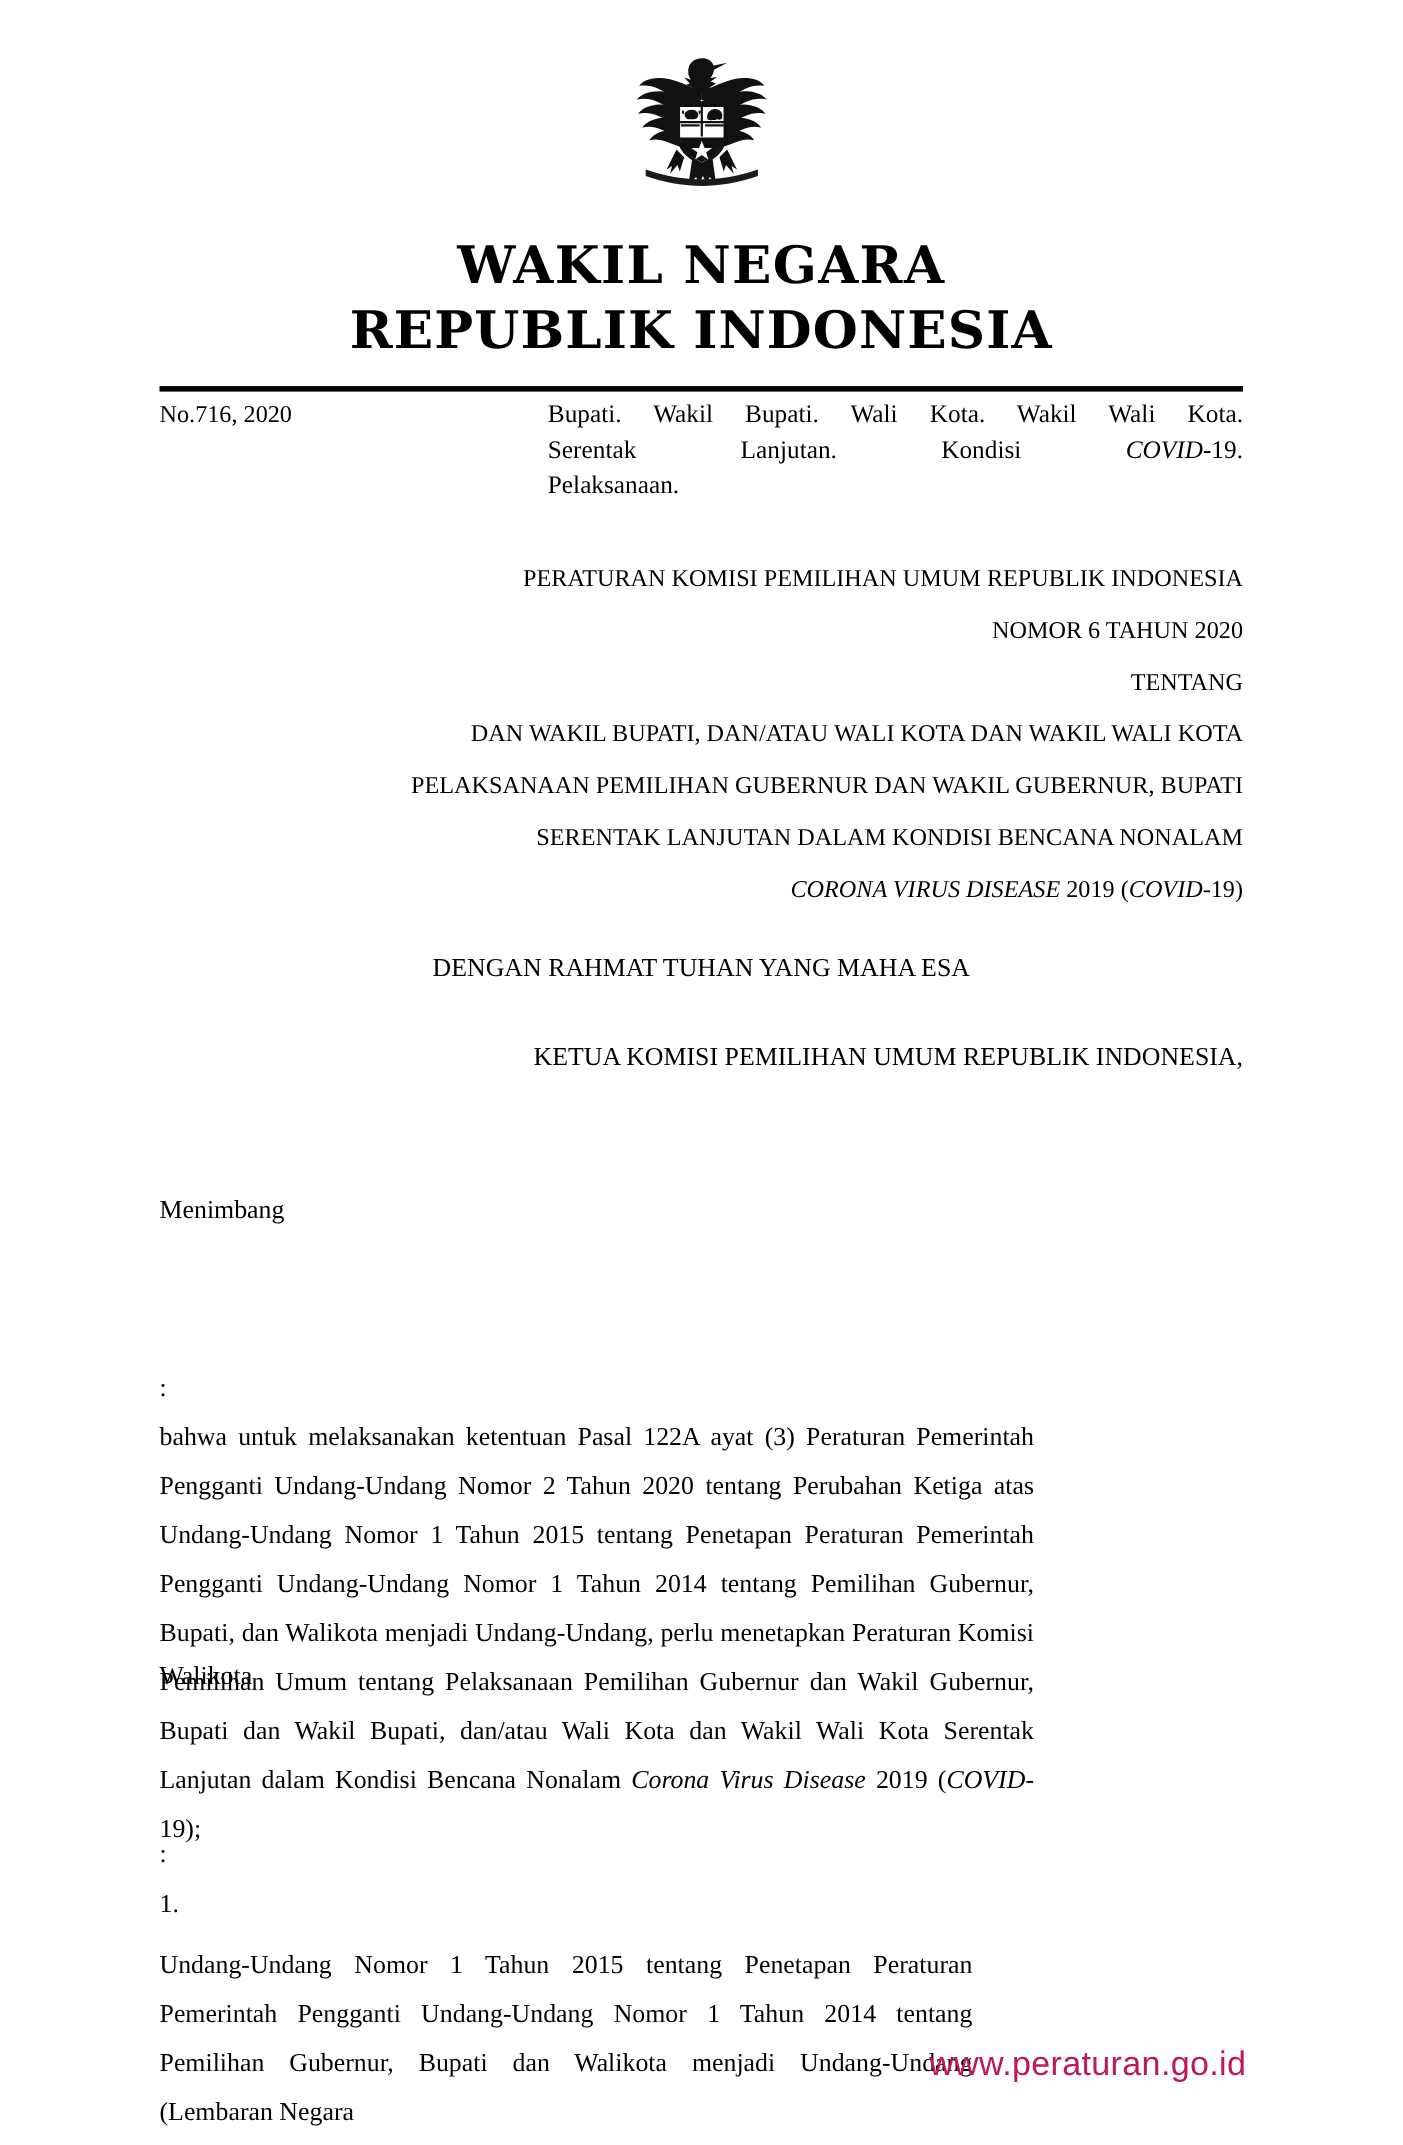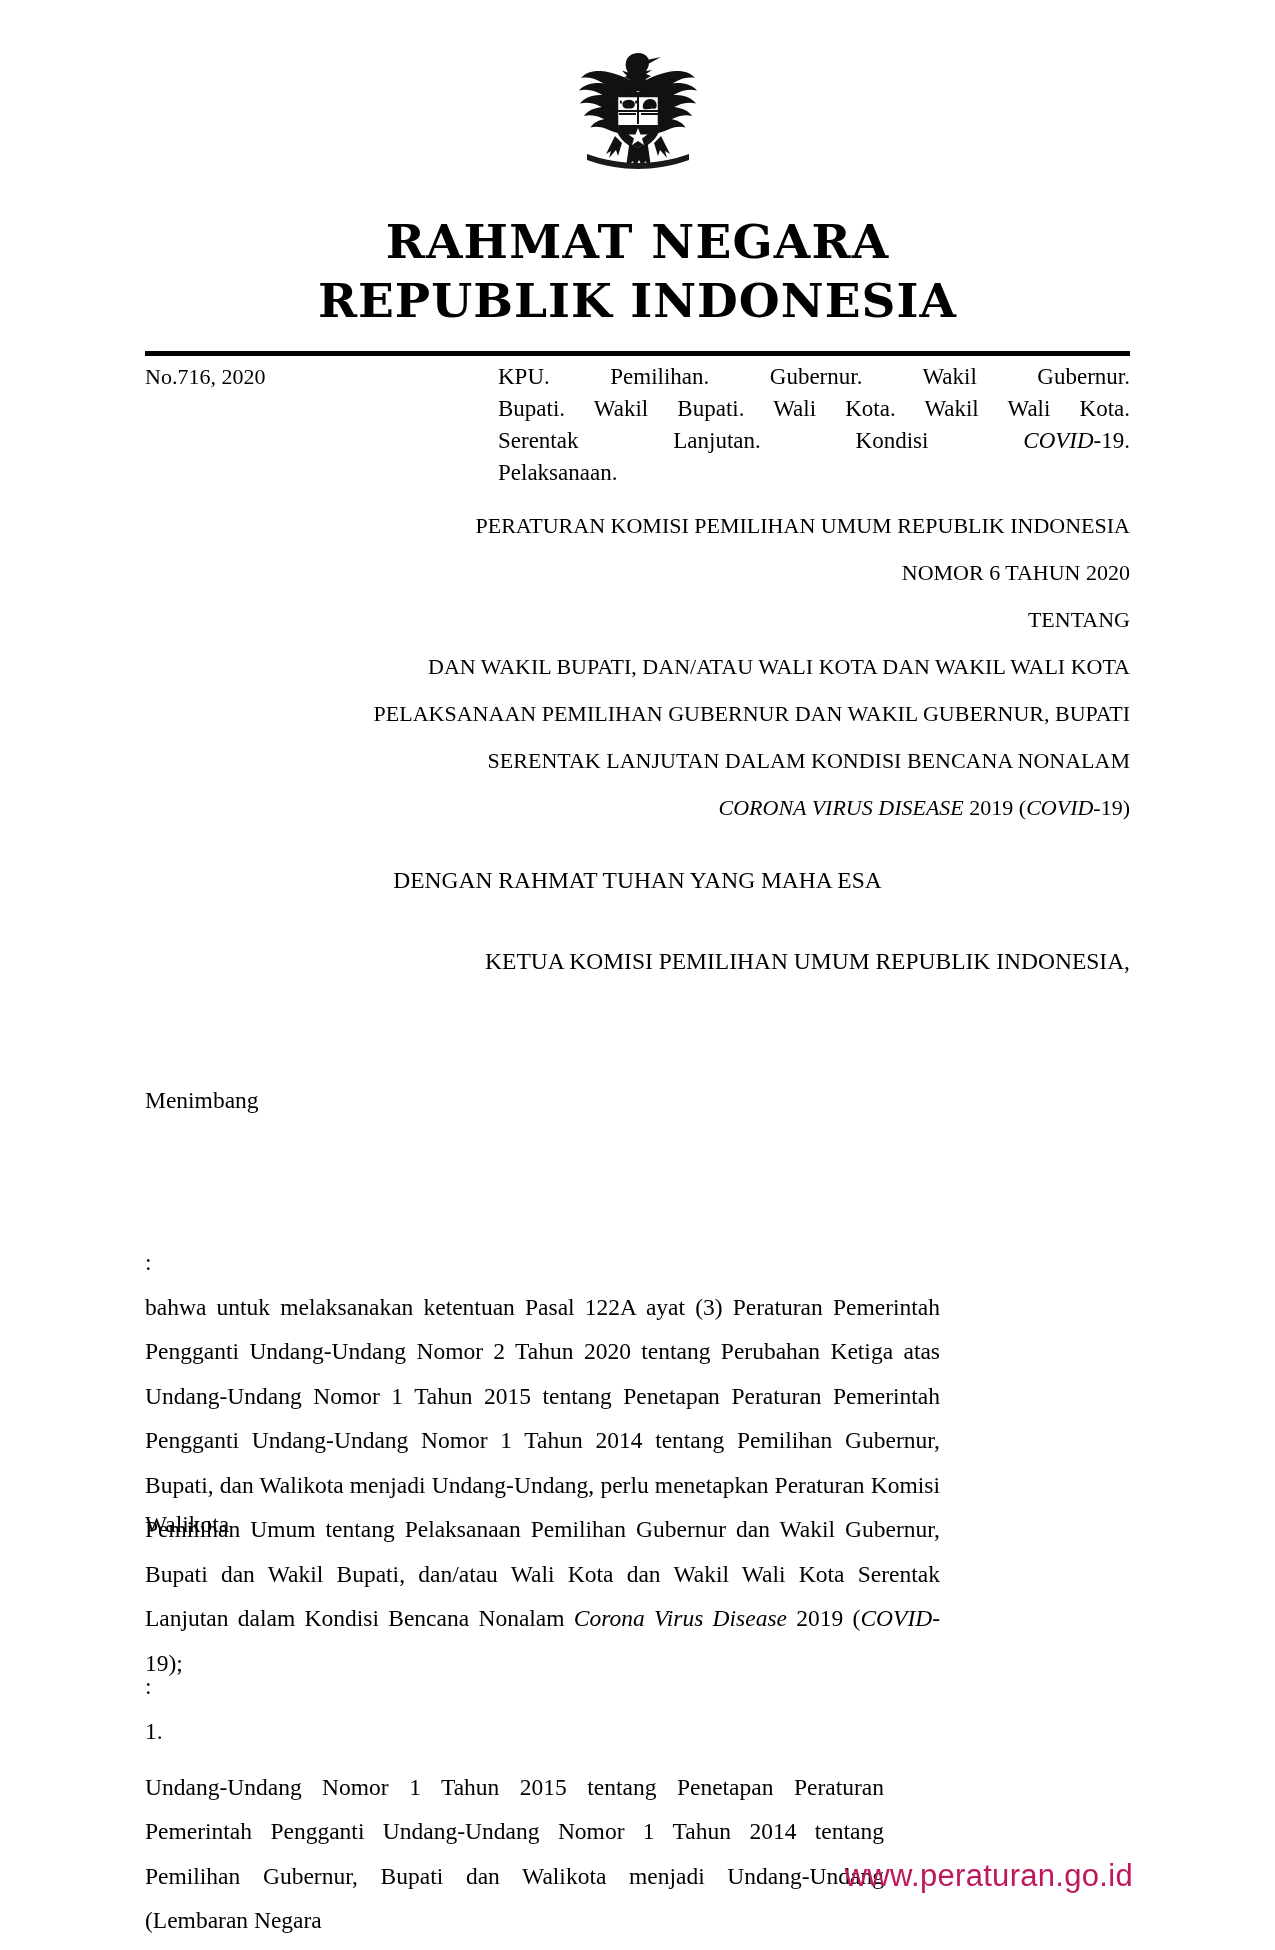--- a/index.html
+++ b/index.html
@@ -226,30 +226,29 @@
         <path d="M160 144 C158 134 165 126 174 126 C183 126 189 133 187 142 C186 146 182 146 178 145 L176 145 L176 146 L170 146 C166 147 161 147 160 144 Z" fill="#111111"></path>
 
         <rect x="112" y="154" width="34" height="4" fill="#111111"></rect>
 
         <rect x="156" y="154" width="34" height="4" fill="#111111"></rect>
       </g>
     </svg>
   </div>
 
   <div class="masthead">
-    <div class="line1">RAHMAT NEGARA</div>
+    <div class="line1">WAKIL NEGARA</div>
     <div class="line2">REPUBLIK INDONESIA</div>
   </div>
 
   <div class="rule"></div>
 
   <div class="gazette-no">No.716, 2020</div>
 
   <div class="keywords">
-    <span class="kw-line">KPU. Pemilihan. Gubernur. Wakil Gubernur.</span>
     <span class="kw-line">Bupati. Wakil Bupati. Wali Kota. Wakil Wali Kota.</span>
     <span class="kw-line"><span>Serentak Lanjutan. Kondisi </span><i>COVID</i><span>-19.</span></span>
     <span class="kw-line last">Pelaksanaan.</span>
   </div>
 
   <div class="title-block">
     <span class="t-line">PERATURAN KOMISI PEMILIHAN UMUM REPUBLIK INDONESIA</span>
     <span class="t-line">NOMOR 6 TAHUN 2020</span>
     <span class="t-line">TENTANG</span>
     <span class="t-line">DAN WAKIL BUPATI, DAN/ATAU WALI KOTA DAN WAKIL WALI KOTA</span>

